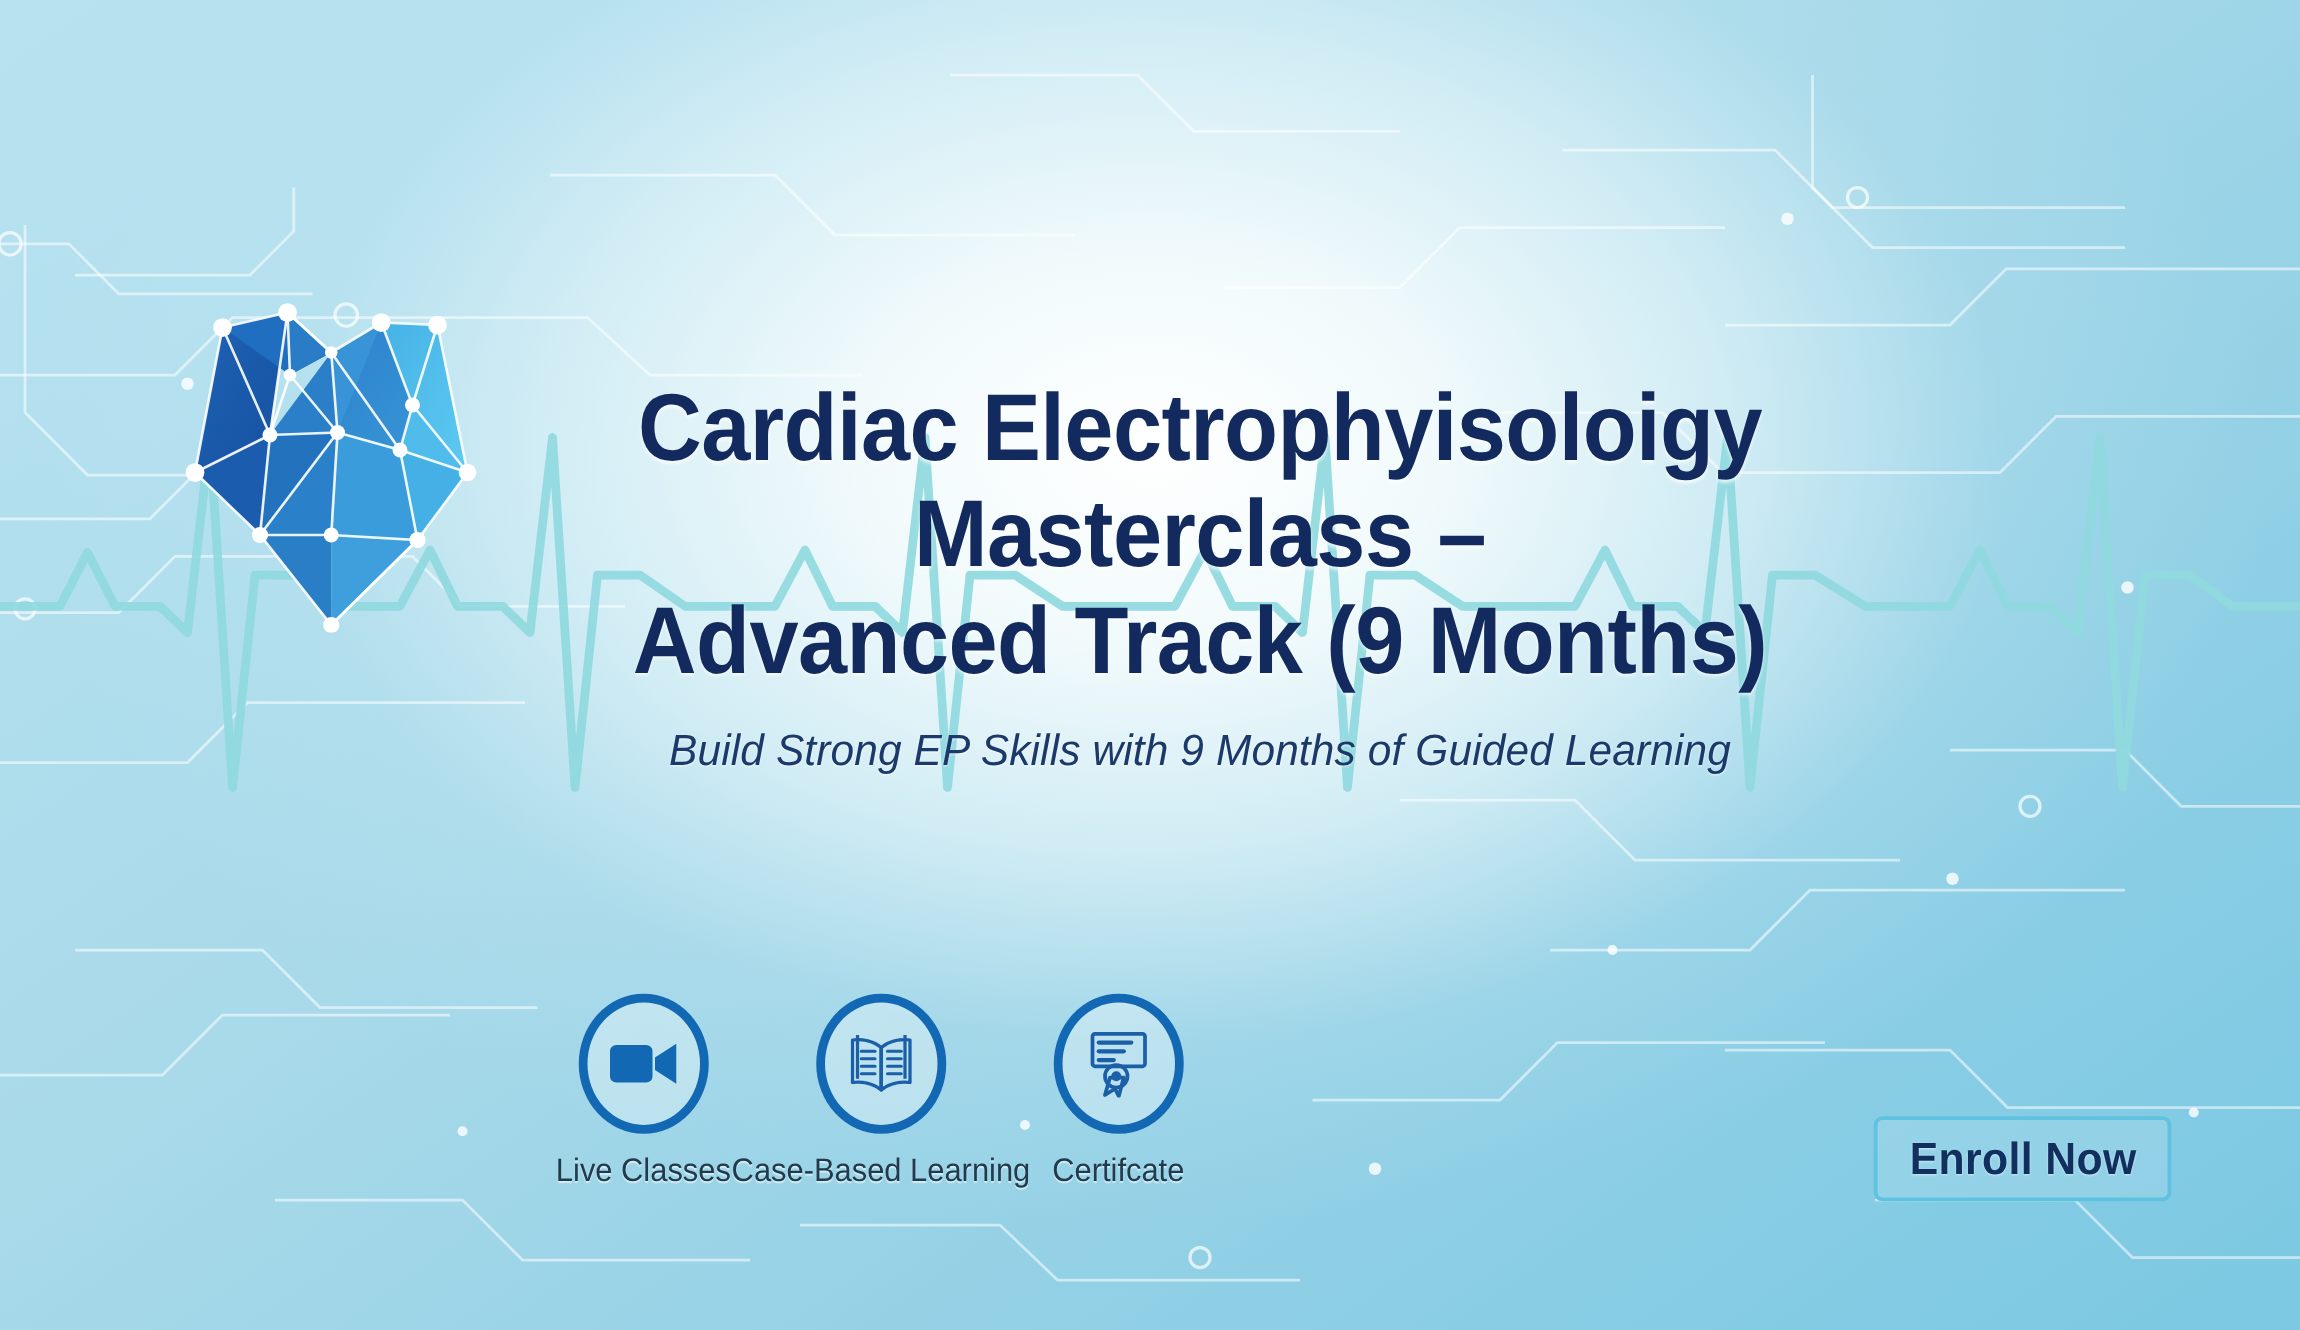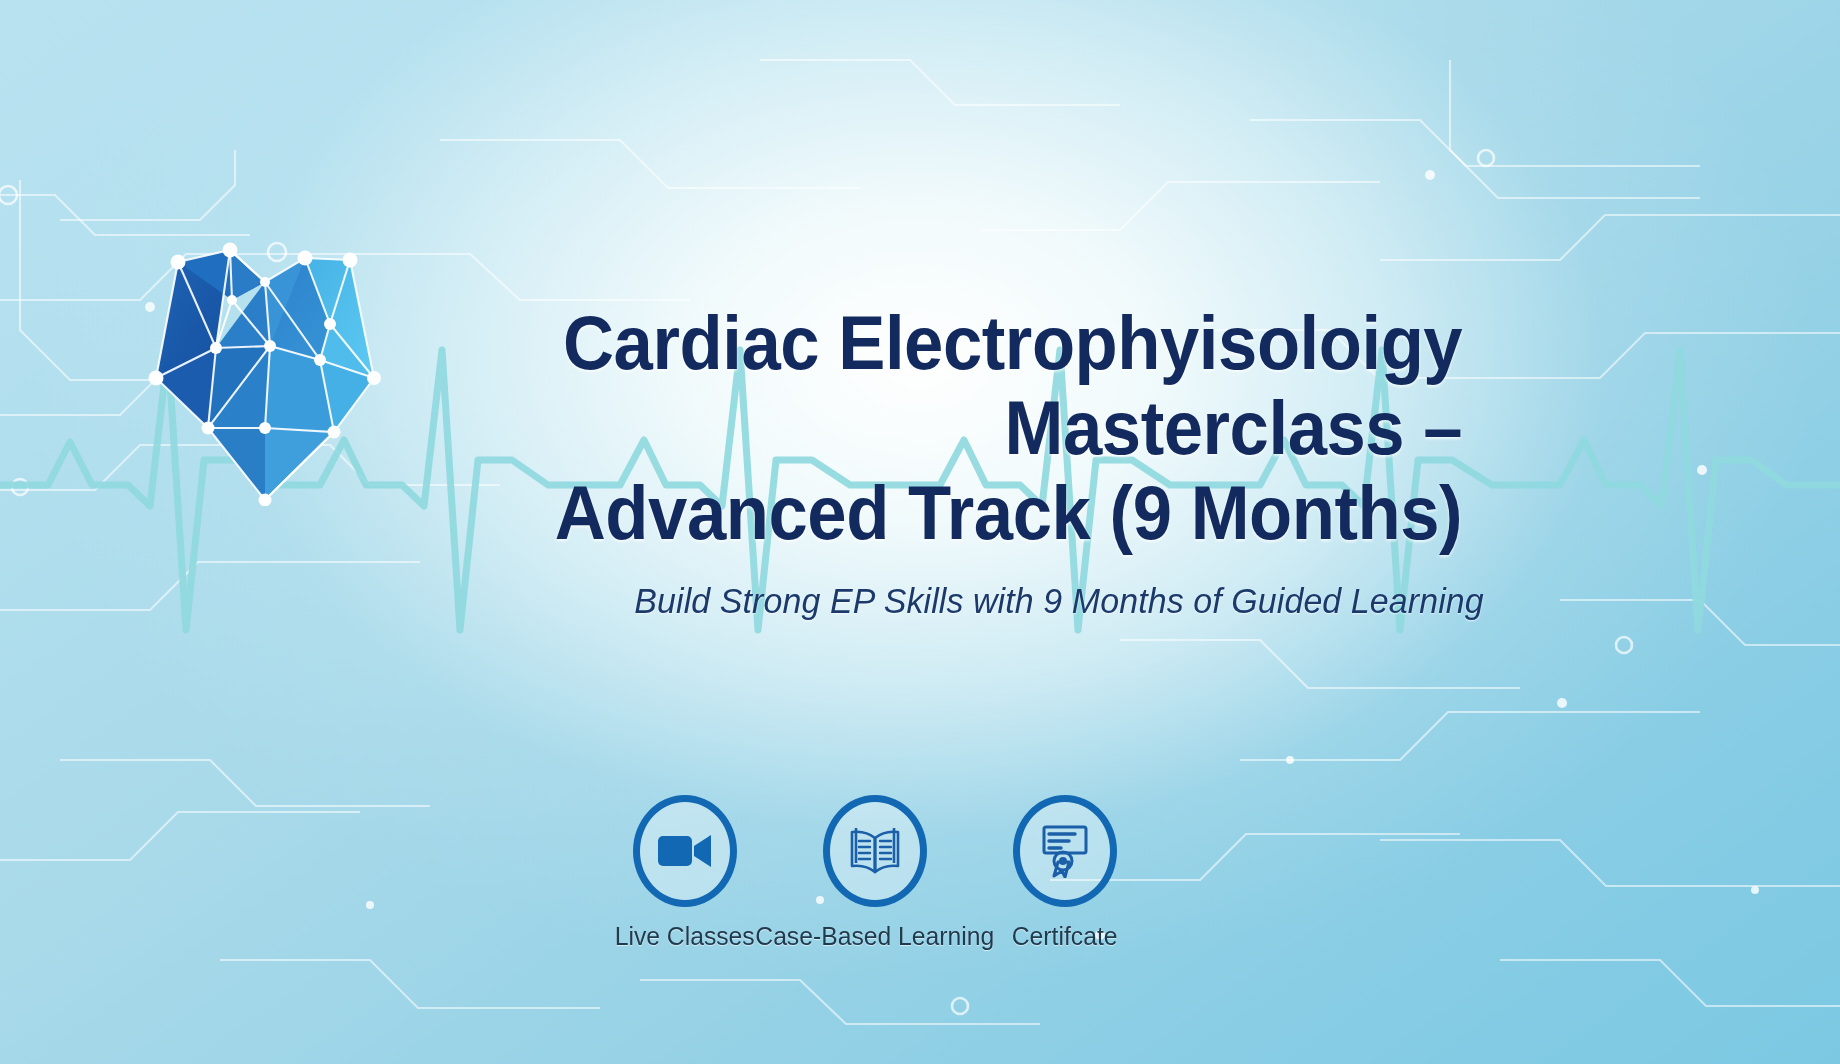--- a/index.html
+++ b/index.html
@@ -46,21 +46,21 @@
     width: 290px;
     height: 278px;
   }
 
   
   #text-block {
     position: absolute;
     left: 420px;
     top: 300px;
     width: 1080px;
-    text-align: right;
+    text-align: center;
   }
   #title {
     font-family: "Liberation Sans Narrow", "Liberation Sans", sans-serif;
     font-size: 76px;
     line-height: 1.12;
     font-weight: bold;
     color: #122a5e;
     letter-spacing: -0.5px;
     transform: scaleX(0.93);
     text-shadow: 0 2px 3px rgba(255,255,255,0.75);
@@ -78,21 +78,21 @@
     text-shadow: 0 1px 2px rgba(255,255,255,0.7);
   }
 
   
   #features {
     position: absolute;
     left: 420px;
     top: 795px;
     width: 740px;
     display: flex;
-    justify-content: flex-end;
+    justify-content: flex-start;
     align-items: flex-start;
   }
   .feature {
     display: flex;
     flex-direction: column;
     align-items: center;
     width: 190px;
   }
   .feature-ring {
     width: 104px;
@@ -342,14 +342,17 @@
           <path d="M19 38 L15 52 L23 47 L26 53 L30 38 Z" fill="none" stroke="#1b5fa8" stroke-width="3" stroke-linejoin="round"></path>
           <circle cx="24" cy="37" r="9" fill="none" stroke="#1b5fa8" stroke-width="3"></circle>
           <circle cx="24" cy="37" r="4" fill="#1b5fa8"></circle>
         </svg>
       </div>
       <div class="feature-label">Certifcate</div>
     </div>
 
   </div>
 
+  <div id="enroll-now">
+    <span class="enroll-label">Enroll Now</span>
+  </div>
 
 </div>
 
 </body></html>

